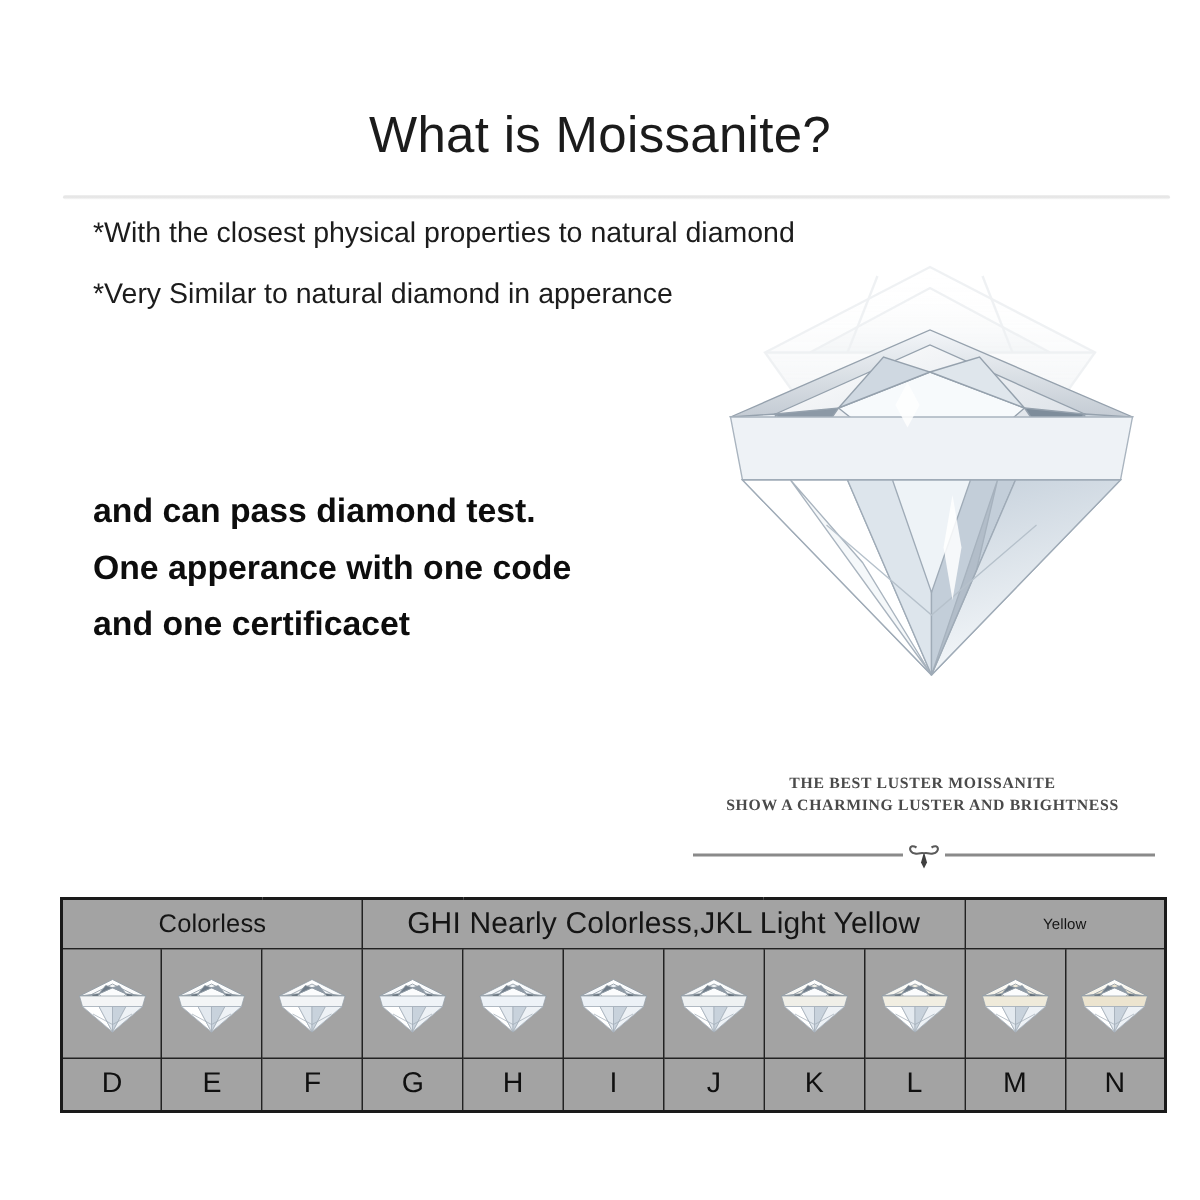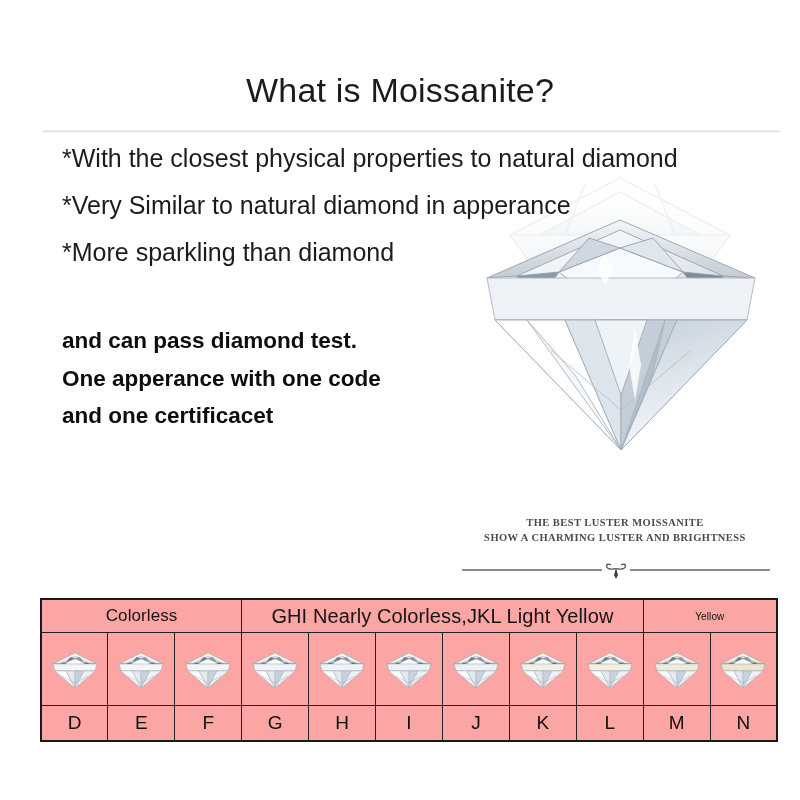--- a/index.html
+++ b/index.html
@@ -47,21 +47,21 @@
 
   
   #bullets {
     position: absolute;
     left: 62px;
     top: 146px;
     width: 560px;
   }
   .bullet-line {
     font-family: "Liberation Sans", sans-serif;
-    font-size: 25px;
+    font-size: 19px;
     font-weight: 400;
     color: #1c1c1c;
     line-height: 1.0;
     margin-bottom: 22px;
     white-space: nowrap;
   }
 
   
   #statement {
     position: absolute;
@@ -144,21 +144,21 @@
     border-collapse: collapse;
     table-layout: fixed;
     border: 2.5px solid #1a1a1a;
     background: #ffffff;
   }
   #grade-table td {
     border: 1.6px solid #222222;
     padding: 0;
     text-align: center;
     vertical-align: middle;
-    background: #fca5a5;
+    background: #a3a3a3;
   }
   #grade-table tr.header-row td {
     height: 32px;
     font-family: "Liberation Sans", sans-serif;
     color: #151515;
     font-weight: 400;
     letter-spacing: 0.1px;
     white-space: nowrap;
   }
   #grade-table tr.header-row td.wide-label { font-size: 17px; }
@@ -263,21 +263,20 @@
       <g fill="#ffffff" opacity="0.85">
         <path d="M150 95 L158 110 L150 125 L142 110 Z"></path>
         <path d="M180 170 L186 205 L180 240 L174 205 Z"></path>
       </g>
     </svg>
   </div>
 
   <div id="bullets">
     <div class="bullet-line">*With the closest physical properties to natural diamond</div>
     <div class="bullet-line">*Very Similar to natural diamond in apperance</div>
-    <div class="bullet-line">*More sparkling than diamond</div>
   </div>
 
   <div id="statement">
     <div class="statement-line">and can pass diamond test.</div>
     <div class="statement-line">One apperance with one code</div>
     <div class="statement-line">and one certificacet</div>
   </div>
 
   <div id="tagline">
     <div class="tagline-line">THE BEST LUSTER MOISSANITE</div>

